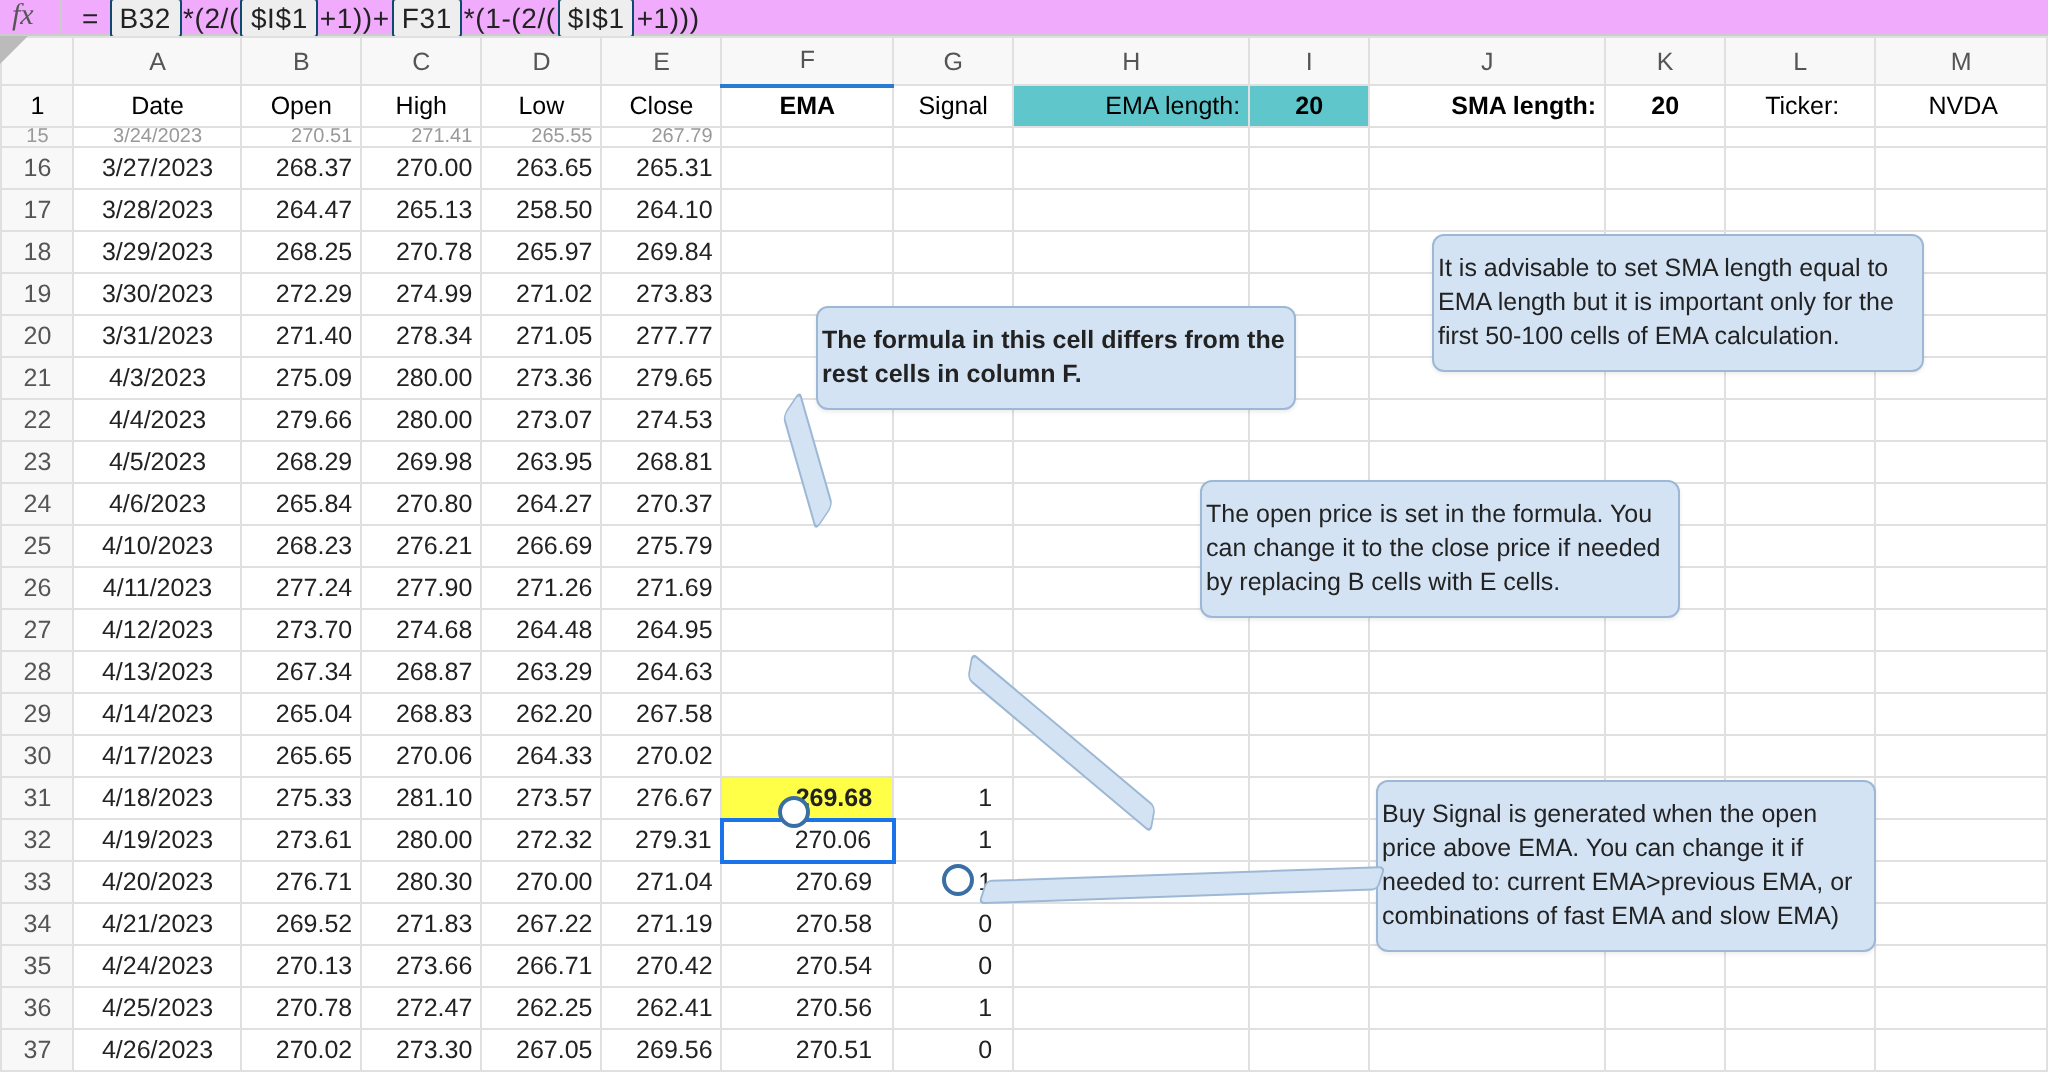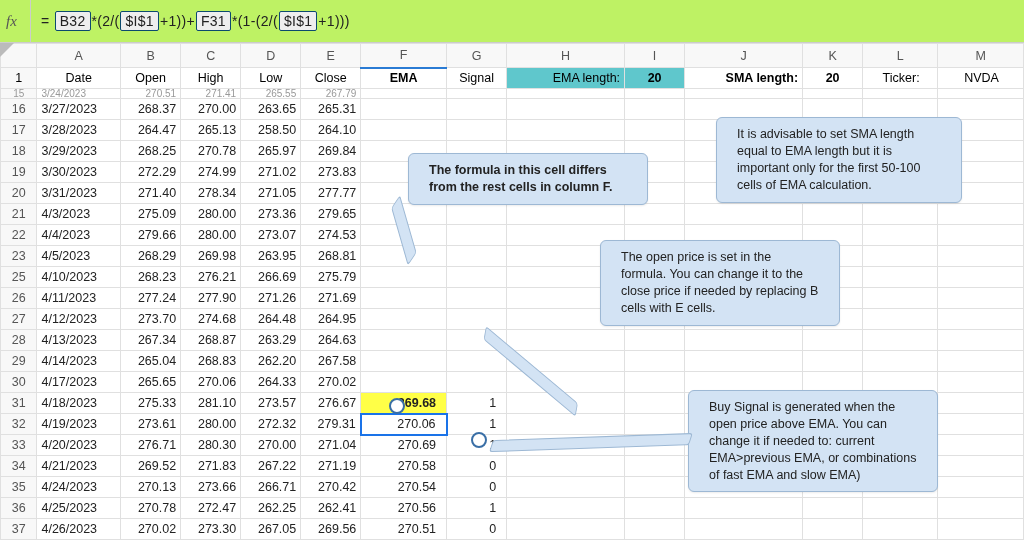--- a/index.html
+++ b/index.html
@@ -9,24 +9,24 @@
     color: #222;
     background: #fff;
     width: 1024px;
     height: 540px;
     overflow: hidden;
     position: relative;
   }
   .formula-bar {
     display: flex;
     align-items: center;
-    height: 43px;
+    height: 18px;
     border-bottom: 1px solid #ccc;
     padding-left: 6px;
-    background: #bef264;
+    background: #f0abfc;
   }
   .fx {
     font-style: italic;
     font-family: 'Times New Roman', serif;
     font-size: 15px;
     color: #555;
     width: 24px;
   }
   .formula-content {
     border-left: 1px solid #ccc;
@@ -70,39 +70,39 @@
   .hdr-row { height:24px; }
   .data-hdr td { font-weight: normal; text-align:center; color:#000;}
   .data-hdr .ema { font-weight:bold; }
   .data-hdr .teal { background:#5fc7cc; }
   .data-hdr .label { text-align:right; }
   .data-hdr .val { text-align:center; font-weight:bold;}
   .tkr { text-align:left; padding-left:6px;}
   .col-A{width:78px;} .col-B{width:56px;} .col-C{width:56px;} .col-D{width:56px;} .col-E{width:56px;}
   .col-F{width:80px;} .col-G{width:56px;} .col-H{width:110px;} .col-I{width:56px;}
   .col-J{width:110px;} .col-K{width:56px;} .col-L{width:70px;} .col-M{width:80px;}
-  .date-cell { text-align:left; }
+  .date-cell { text-align:center; }
   .ema-cell { text-align:right; padding-right:10px; }
   .sig-cell { text-align:right; padding-right:10px;}
   .hl { background:#ffff47; font-weight:bold; }
   .active-cell { border:2px solid #1a73e8 !important; }
   .active-row { border-left:3px solid #2a7bd4; }
   .circle {
     position:absolute;
     width:16px; height:16px;
     border:2px solid #3a6fa6;
     border-radius:50%;
     background:#fff;
   }
   .callout {
     position:absolute;
     background:#d3e3f4;
     border:1px solid #9db8d4;
     border-radius:6px;
-    padding:8px 20px;
+    padding:8px 2px;
     font-size:12.5px;
     line-height:1.35;
     color:#222;
     box-shadow: 0 1px 2px rgba(0,0,0,0.08);
   }
   .tail {
     position:absolute;
     background:#d3e3f4;
     border:1px solid #9db8d4;
     transform-origin: top left;
@@ -319,20 +319,36 @@
           <td class="ema-cell"></td>
           <td class="sig-cell"></td>
           <td></td>
           <td></td>
           <td></td>
           <td></td>
           <td></td>
           <td></td>
         </tr>
         <tr>
+          <td class="row-hdr">24</td>
+          <td class="date-cell">4/6/2023</td>
+          <td>265.84</td>
+          <td>270.80</td>
+          <td>264.27</td>
+          <td>270.37</td>
+          <td class="ema-cell"></td>
+          <td class="sig-cell"></td>
+          <td></td>
+          <td></td>
+          <td></td>
+          <td></td>
+          <td></td>
+          <td></td>
+        </tr>
+        <tr>
           <td class="row-hdr">25</td>
           <td class="date-cell">4/10/2023</td>
           <td>268.23</td>
           <td>276.21</td>
           <td>266.69</td>
           <td>275.79</td>
           <td class="ema-cell"></td>
           <td class="sig-cell"></td>
           <td></td>
           <td></td>

